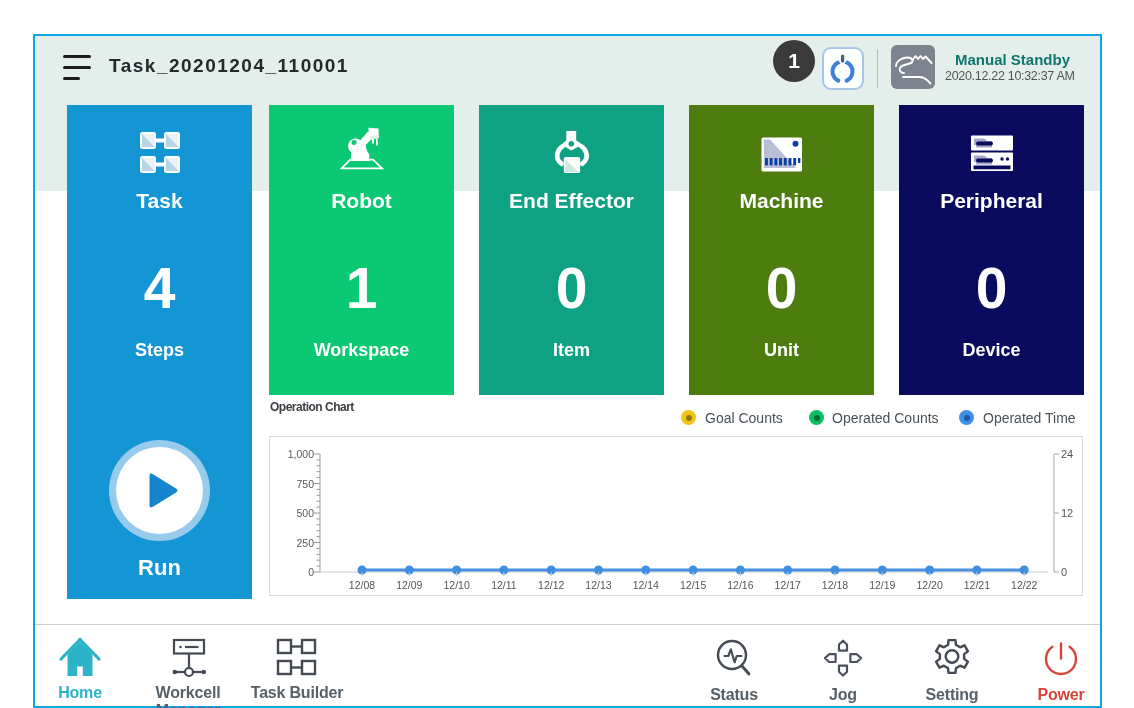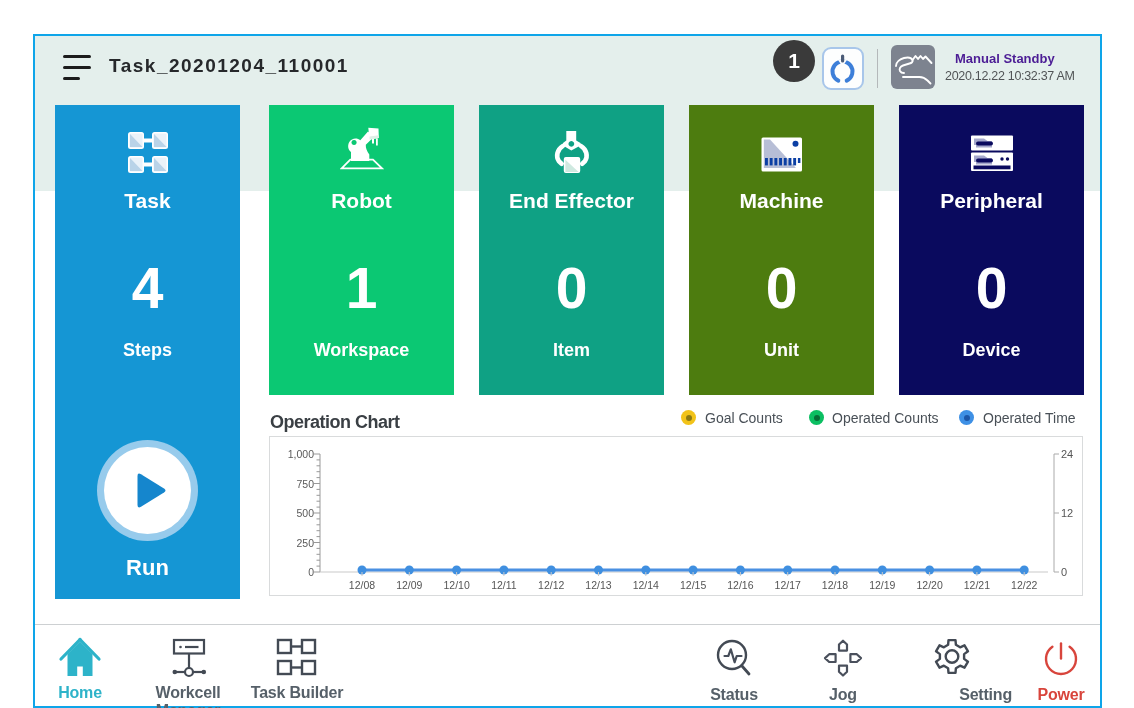--- a/index.html
+++ b/index.html
@@ -8,41 +8,41 @@
   #panel { position:absolute; left:33px; top:18px; width:1069px; height:674px; border:2px solid #0ea5e9; background:#fff;margin-top:16px; }
   #headerbg { position:absolute; left:0; top:0; width:1065px; height:155px; background:#e4efec; }
 
   
   .hline { position:absolute; height:3px; background:#1c1c1c; border-radius:2px; }
   #title { position:absolute; left:74px; top:19px; font-size:19px; font-weight:bold; color:#26282b; letter-spacing:1.5px; }
   #badge { position:absolute; left:738px; top:4px; width:42px; height:42px; border-radius:50%; background:#3a3a3a; color:#fff; font-size:21px; font-weight:bold; text-align:center; line-height:42px; }
   #rotbtn { position:absolute; left:787px; top:11px; width:42px; height:43px; border:2px solid #a8c6ea; border-radius:9px; background:#fdfefe; }
   #hdivider { position:absolute; left:842px; top:13px; width:1px; height:39px; background:#b4b8ba; }
   #handbtn { position:absolute; left:856px; top:9px; width:44px; height:44px; border-radius:6px; background:#7d838f; }
-  #mstandby { position:absolute; left:910px; top:15px; font-size:13px; font-weight:bold; color:#4c1d95;padding-left:10px; }
+  #mstandby { position:absolute; left:910px; top:15px; font-size:15px; font-weight:bold; color:#0f766e;padding-left:10px; }
   #mtime { position:absolute; left:910px; top:33px; font-size:12.5px; color:#515456; letter-spacing:-0.3px; }
 
   
   .card { position:absolute; top:69px; width:185px; height:290px; color:#fff; text-align:center; }
   .card .ttl { position:absolute; top:84px; width:100%; font-size:21px; font-weight:bold; }
   .card .num { position:absolute; top:150px; width:100%; font-size:57px; font-weight:bold; }
   .card .sub { position:absolute; top:235px; width:100%; font-size:18px; font-weight:bold; }
   .card .icn { position:absolute; top:18px; width:100%; text-align:center; }
-  #card-task { left:20px; background:#1596d4; height:494px; }
+  #card-task { left:32px; background:#1596d4; height:494px; }
   #card-robot { left:234px; background:#0bc873; }
   #card-ee { left:444px; background:#0fa184; }
   #card-machine { left:654px; background:#4d7c0f; }
   #card-periph { left:864px; background:#0a0a5e; }
 
   #runwrap { position:absolute; left:42px; top:335px; width:101px; height:101px; border-radius:50%; background:#97cbec; }
   #runwhite { position:absolute; left:7px; top:7px; width:87px; height:87px; border-radius:50%; background:#fff; }
   #runlbl { position:absolute; top:450px; width:100%; text-align:center; font-size:22px; font-weight:bold; color:#fff; }
 
   
-  #opchart-title { position:absolute; left:235px; top:376px; font-size:18px; font-weight:bold; color:#3a3f44; letter-spacing:-0.5px; }
+  #opchart-title { position:absolute; left:235px; top:364px; font-size:12px; font-weight:bold; color:#3a3f44; letter-spacing:-0.5px; }
   .lgd { position:absolute; top:374px; font-size:14px; color:#495057; }
   .dot { position:absolute; top:374px; width:15px; height:15px; border-radius:50%; }
   .dot::after { content:""; position:absolute; left:4.5px; top:4.5px; width:6px; height:6px; border-radius:50%; }
   #dot-goal { left:646px; background:#f2c319; } #dot-goal::after { background:#8d7a12; }
   #dot-opc { left:774px; background:#0cbf62; } #dot-opc::after { background:#076e36; }
   #dot-opt { left:924px; background:#3e90e5; } #dot-opt::after { background:#1c56a8; }
   #lgd-goal { left:670px; } #lgd-opc { left:797px; } #lgd-opt { left:948px; }
   #chartbox { position:absolute; left:234px; top:400px; width:814px; height:160px; border:1px solid #d9dbdc; background:#fff; }
 
   
@@ -347,21 +347,21 @@
       <svg width="46" height="44" viewBox="0 0 46 44">
         <g fill="none" stroke="#4a505c" stroke-width="2.2" stroke-linejoin="round">
           <path d="M19 14.6 L19 8.5 L23 4.7 L27 8.5 L27 14.6 Z"></path>
           <path d="M19 29.6 L27 29.6 L27 35.7 L23 39.5 L19 35.7 Z"></path>
           <path d="M15.6 18.2 L15.6 26 L9.2 26 L5 22.1 L9.2 18.2 Z"></path>
           <path d="M30.4 18.2 L30.4 26 L36.8 26 L41 22.1 L36.8 18.2 Z"></path>
         </g>
       </svg>
       <div class="lbl">Jog</div>
     </div>
-    <div class="nav" style="left:857px; top:600px;text-align:right;">
+    <div class="nav" style="left:857px; top:600px;">
       <svg width="46" height="44" viewBox="0 0 46 44">
         <path fill="none" stroke="#434a54" stroke-width="2.4" stroke-linejoin="round" d="M26.9 8.8 L26.5 4.1 L19.5 4.1 L19.1 8.8 L14.9 11.3 L10.5 9.3 L7.0 15.3 L10.9 18.1 L10.9 22.9 L7.0 25.7 L10.5 31.7 L14.9 29.7 L19.1 32.2 L19.5 36.9 L26.5 36.9 L26.9 32.2 L31.1 29.7 L35.5 31.7 L39.0 25.7 L35.1 22.9 L35.1 18.1 L39.0 15.3 L35.5 9.3 L31.1 11.3 Z"></path>
         <circle cx="23" cy="20.5" r="6.3" fill="none" stroke="#434a54" stroke-width="2.4"></circle>
       </svg>
       <div class="lbl">Setting</div>
     </div>
     <div class="nav" style="left:966px; top:600px;">
       <svg width="46" height="44" viewBox="0 0 46 44">
         <path d="M 14.4 10.7 A 15 15 0 1 0 31.6 10.7" fill="none" stroke="#d8453c" stroke-width="2.4" stroke-linecap="round"></path>
         <line x1="23" y1="7.5" x2="23" y2="22.5" stroke="#d8453c" stroke-width="2.4" stroke-linecap="round"></line>

